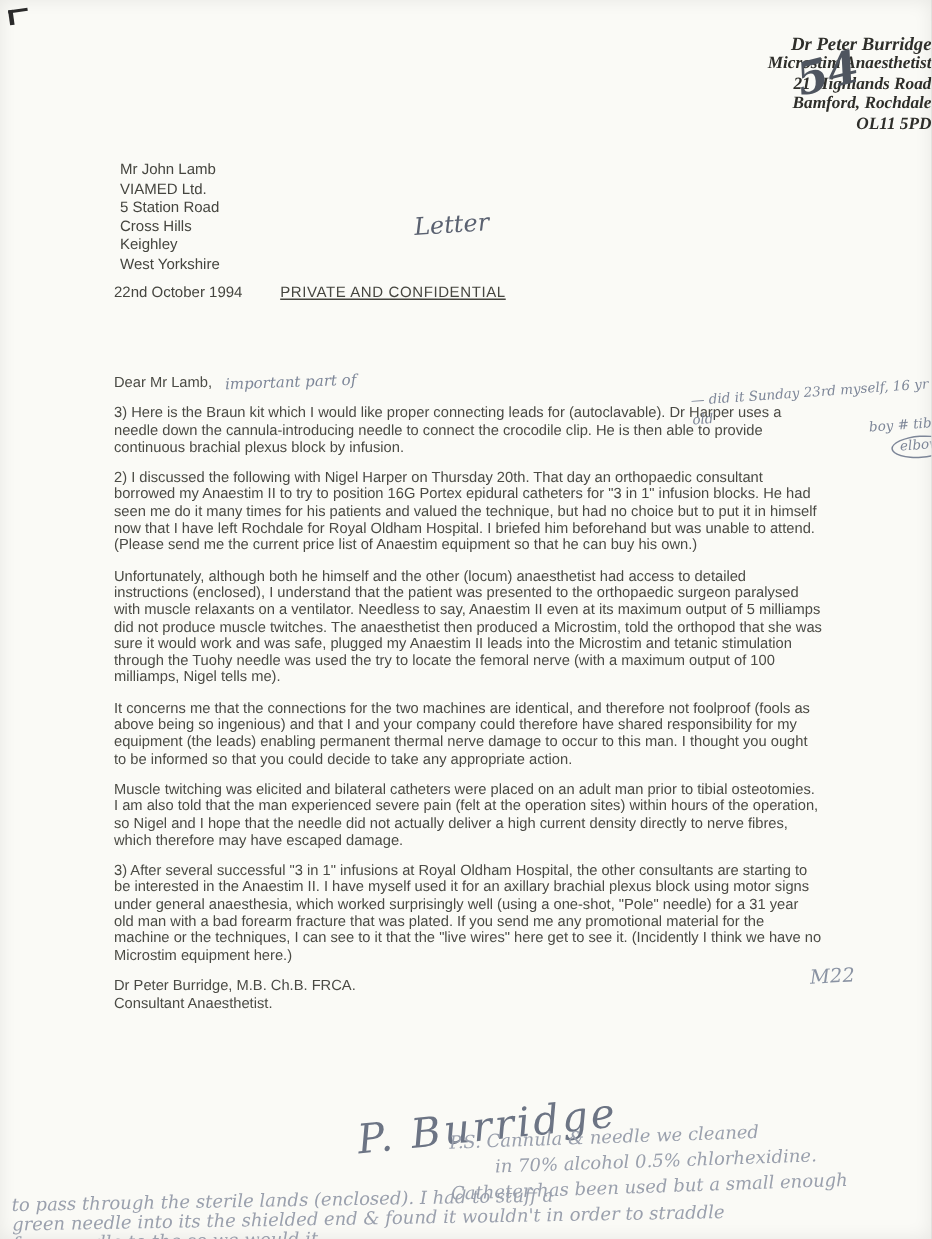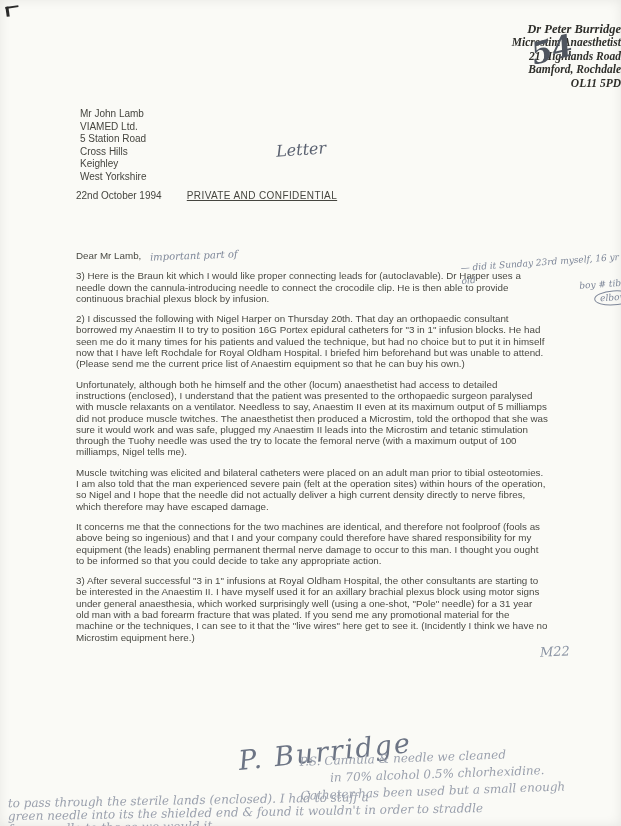--- a/index.html
+++ b/index.html
@@ -72,23 +72,27 @@
   <div class="dateline">
     <span class="date">22nd October 1994</span>
     <span class="confidential">PRIVATE AND CONFIDENTIAL</span>
   </div>
 
   <div class="body">
     <p class="salutation">Dear Mr Lamb,</p>
     <p>3) Here is the Braun kit which I would like proper connecting leads for (autoclavable). Dr Harper uses a needle down the cannula-introducing needle to connect the crocodile clip. He is then able to provide continuous brachial plexus block by infusion.</p>
     <p>2) I discussed the following with Nigel Harper on Thursday 20th. That day an orthopaedic consultant borrowed my Anaestim II to try to position 16G Portex epidural catheters for "3 in 1" infusion blocks. He had seen me do it many times for his patients and valued the technique, but had no choice but to put it in himself now that I have left Rochdale for Royal Oldham Hospital. I briefed him beforehand but was unable to attend. (Please send me the current price list of Anaestim equipment so that he can buy his own.)</p>
     <p>Unfortunately, although both he himself and the other (locum) anaesthetist had access to detailed instructions (enclosed), I understand that the patient was presented to the orthopaedic surgeon paralysed with muscle relaxants on a ventilator. Needless to say, Anaestim II even at its maximum output of 5 milliamps did not produce muscle twitches. The anaesthetist then produced a Microstim, told the orthopod that she was sure it would work and was safe, plugged my Anaestim II leads into the Microstim and tetanic stimulation through the Tuohy needle was used the try to locate the femoral nerve (with a maximum output of 100 milliamps, Nigel tells me).</p>
+    <p>It concerns me that the connections for the two machines are identical, and therefore not foolproof (fools as above being so ingenious) and that I and your company could therefore have shared responsibility for my equipment (the leads) enabling permanent thermal nerve damage to occur to this man. I thought you ought to be informed so that you could decide to take any appropriate action.</p>
     <p>Muscle twitching was elicited and bilateral catheters were placed on an adult man prior to tibial osteotomies. I am also told that the man experienced severe pain (felt at the operation sites) within hours of the operation, so Nigel and I hope that the needle did not actually deliver a high current density directly to nerve fibres, which therefore may have escaped damage.</p>
-    <p>It concerns me that the connections for the two machines are identical, and therefore not foolproof (fools as above being so ingenious) and that I and your company could therefore have shared responsibility for my equipment (the leads) enabling permanent thermal nerve damage to occur to this man. I thought you ought to be informed so that you could decide to take any appropriate action.</p>
     <p>3) After several successful "3 in 1" infusions at Royal Oldham Hospital, the other consultants are starting to be interested in the Anaestim II. I have myself used it for an axillary brachial plexus block using motor signs under general anaesthesia, which worked surprisingly well (using a one-shot, "Pole" needle) for a 31 year old man with a bad forearm fracture that was plated. If you send me any promotional material for the machine or the techniques, I can see to it that the "live wires" here get to see it. (Incidently I think we have no Microstim equipment here.)</p>
+    <div class="signer">
+      <div>Dr Peter Burridge, M.B. Ch.B. FRCA.</div>
+      <div>Consultant Anaesthetist.</div>
+    </div>
   </div>
 
   <div class="hand insert-note">important part of</div>
 
   <div class="hand margin-note">
     <div>— did it Sunday 23rd myself, 16 yr old</div>
     <div style="text-align:right">boy # tibia.</div>
     <div style="text-align:right"><span class="circled">elbow</span></div>
   </div>
 

